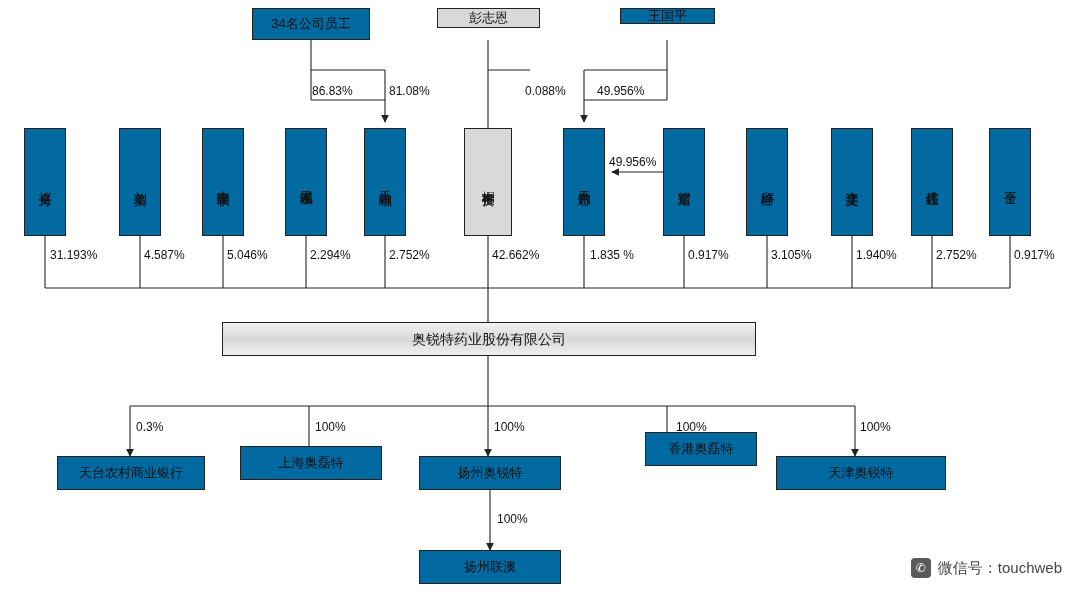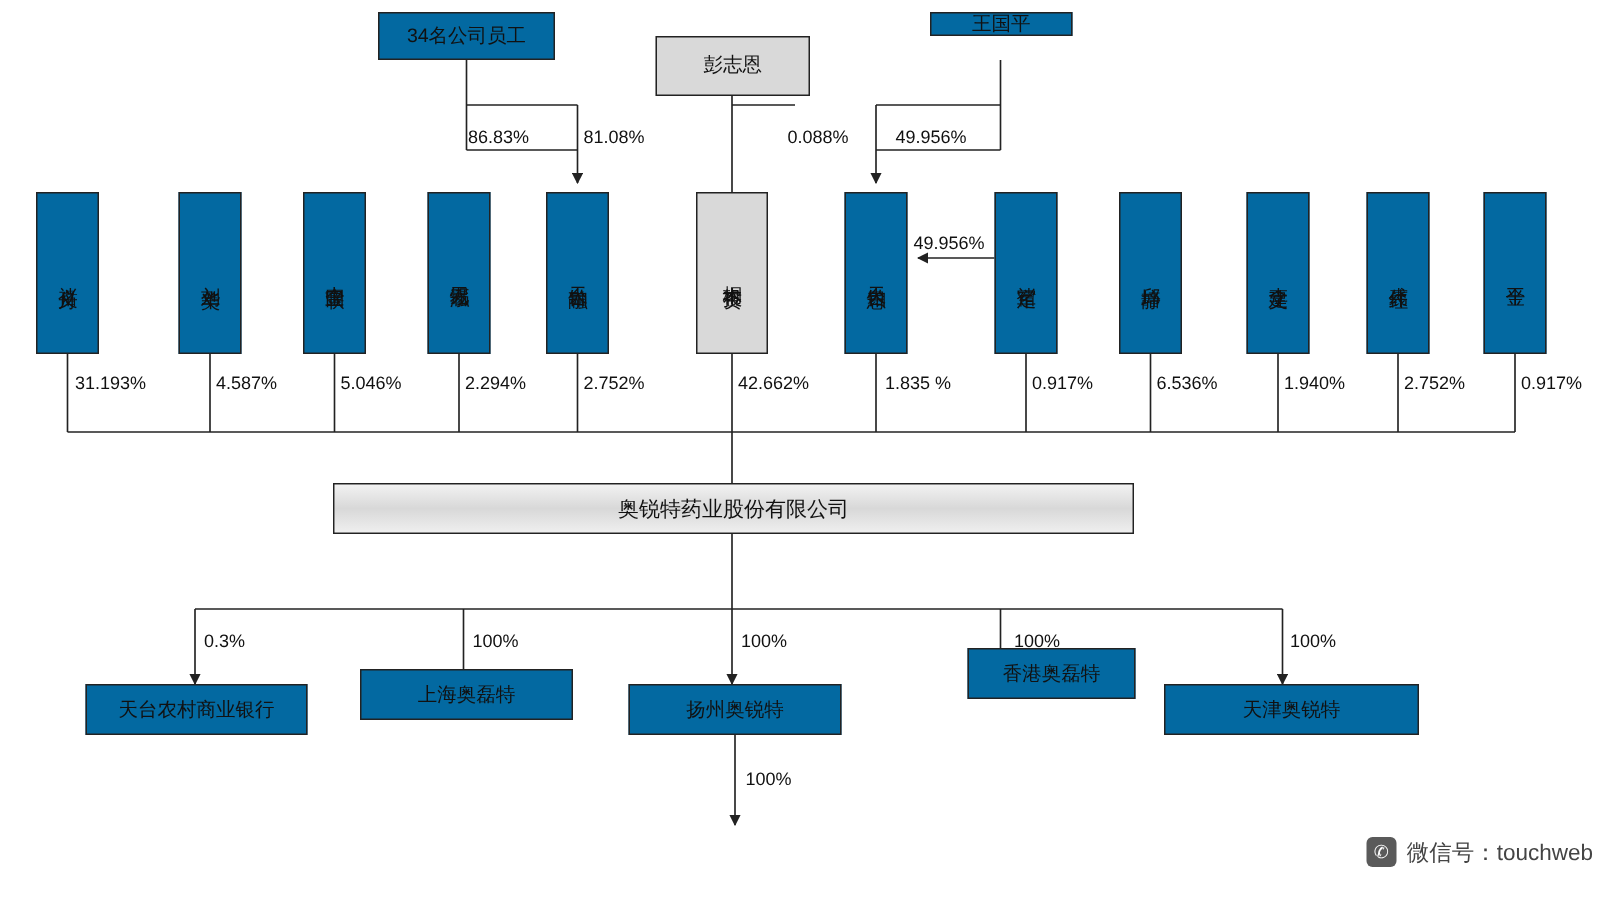--- a/index.html
+++ b/index.html
@@ -111,21 +111,21 @@
       <path d="M667,406 L667,456" marker-end="url(#arr)"></path>
       <path d="M855,406 L855,456" marker-end="url(#arr)"></path>
 
       <path d="M490,490 L490,550" marker-end="url(#arr)"></path>
     </g>
   </svg>
 
   <div class="node" style="left:252px;top:8px;width:118px;height:32px;">
     <span>34名公司员工</span>
   </div>
-  <div class="node shaded" style="left:437px;top:24px;width:103px;height:40px;font-family:Liberation Mono, monospace;">
+  <div class="node shaded" style="left:437px;top:8px;width:103px;height:20px;">
     <span>彭志恩</span>
   </div>
   <div class="node" style="left:620px;top:8px;width:95px;height:16px;">
     <span>王国平</span>
   </div>
 
   <div class="lbl" style="left:312px;top:84px;">86.83%</div>
   <div class="lbl" style="left:389px;top:84px;">81.08%</div>
   <div class="lbl" style="left:525px;top:84px;">0.088%</div>
   <div class="lbl" style="left:597px;top:84px;">49.956%</div>
@@ -170,21 +170,21 @@
   <div class="lbl" style="left:609px;top:155px;">49.956%</div>
 
   <div class="lbl" style="left:50px;top:248px;">31.193%</div>
   <div class="lbl" style="left:144px;top:248px;">4.587%</div>
   <div class="lbl" style="left:227px;top:248px;">5.046%</div>
   <div class="lbl" style="left:310px;top:248px;">2.294%</div>
   <div class="lbl" style="left:389px;top:248px;">2.752%</div>
   <div class="lbl" style="left:492px;top:248px;">42.662%</div>
   <div class="lbl" style="left:590px;top:248px;">1.835 %</div>
   <div class="lbl" style="left:688px;top:248px;">0.917%</div>
-  <div class="lbl" style="left:771px;top:248px;">6.536%</div>
+  <div class="lbl" style="left:771px;top:248px;">3.105%</div>
   <div class="lbl" style="left:856px;top:248px;">1.940%</div>
   <div class="lbl" style="left:936px;top:248px;">2.752%</div>
   <div class="lbl" style="left:1014px;top:248px;">0.917%</div>
 
   <div class="node grad" style="left:222px;top:322px;width:534px;height:34px;font-size:14px;">
     <span>奥锐特药业股份有限公司</span>
   </div>
 
   <div class="lbl" style="left:136px;top:420px;">0.3%</div>
   <div class="lbl" style="left:315px;top:420px;">100%</div>
@@ -202,19 +202,22 @@
     <span>扬州奥锐特</span>
   </div>
   <div class="node" style="left:597px;top:432px;width:112px;height:34px;margin-left:48px;">
     <span>香港奥磊特</span>
   </div>
   <div class="node" style="left:776px;top:456px;width:170px;height:34px;">
     <span>天津奥锐特</span>
   </div>
 
   <div class="lbl" style="left:497px;top:512px;">100%</div>
+  <div class="node" style="left:419px;top:550px;width:142px;height:34px;">
+    <span>扬州联澳</span>
+  </div>
 
   <div class="wm">
     <span class="mark">✆</span>
     <span>微信号：touchweb</span>
   </div>
 
 </div>
 
 </body></html>

